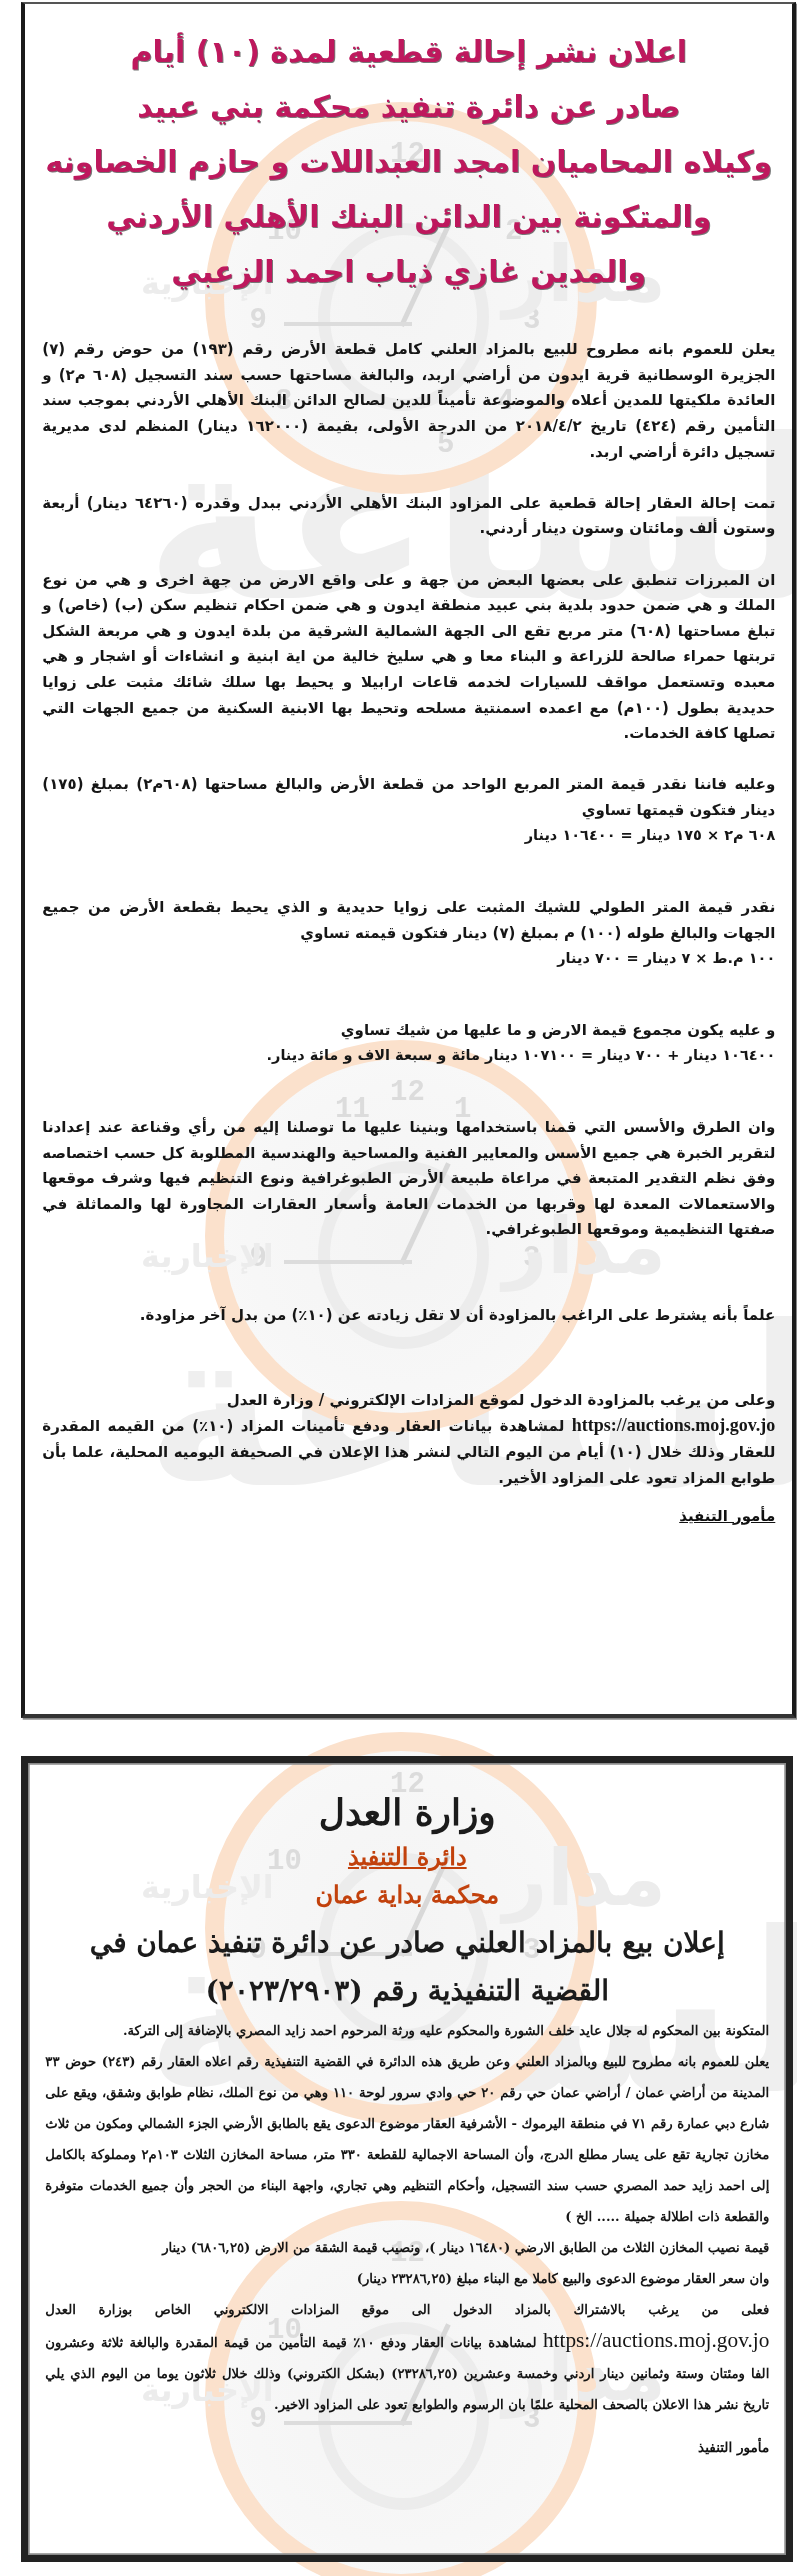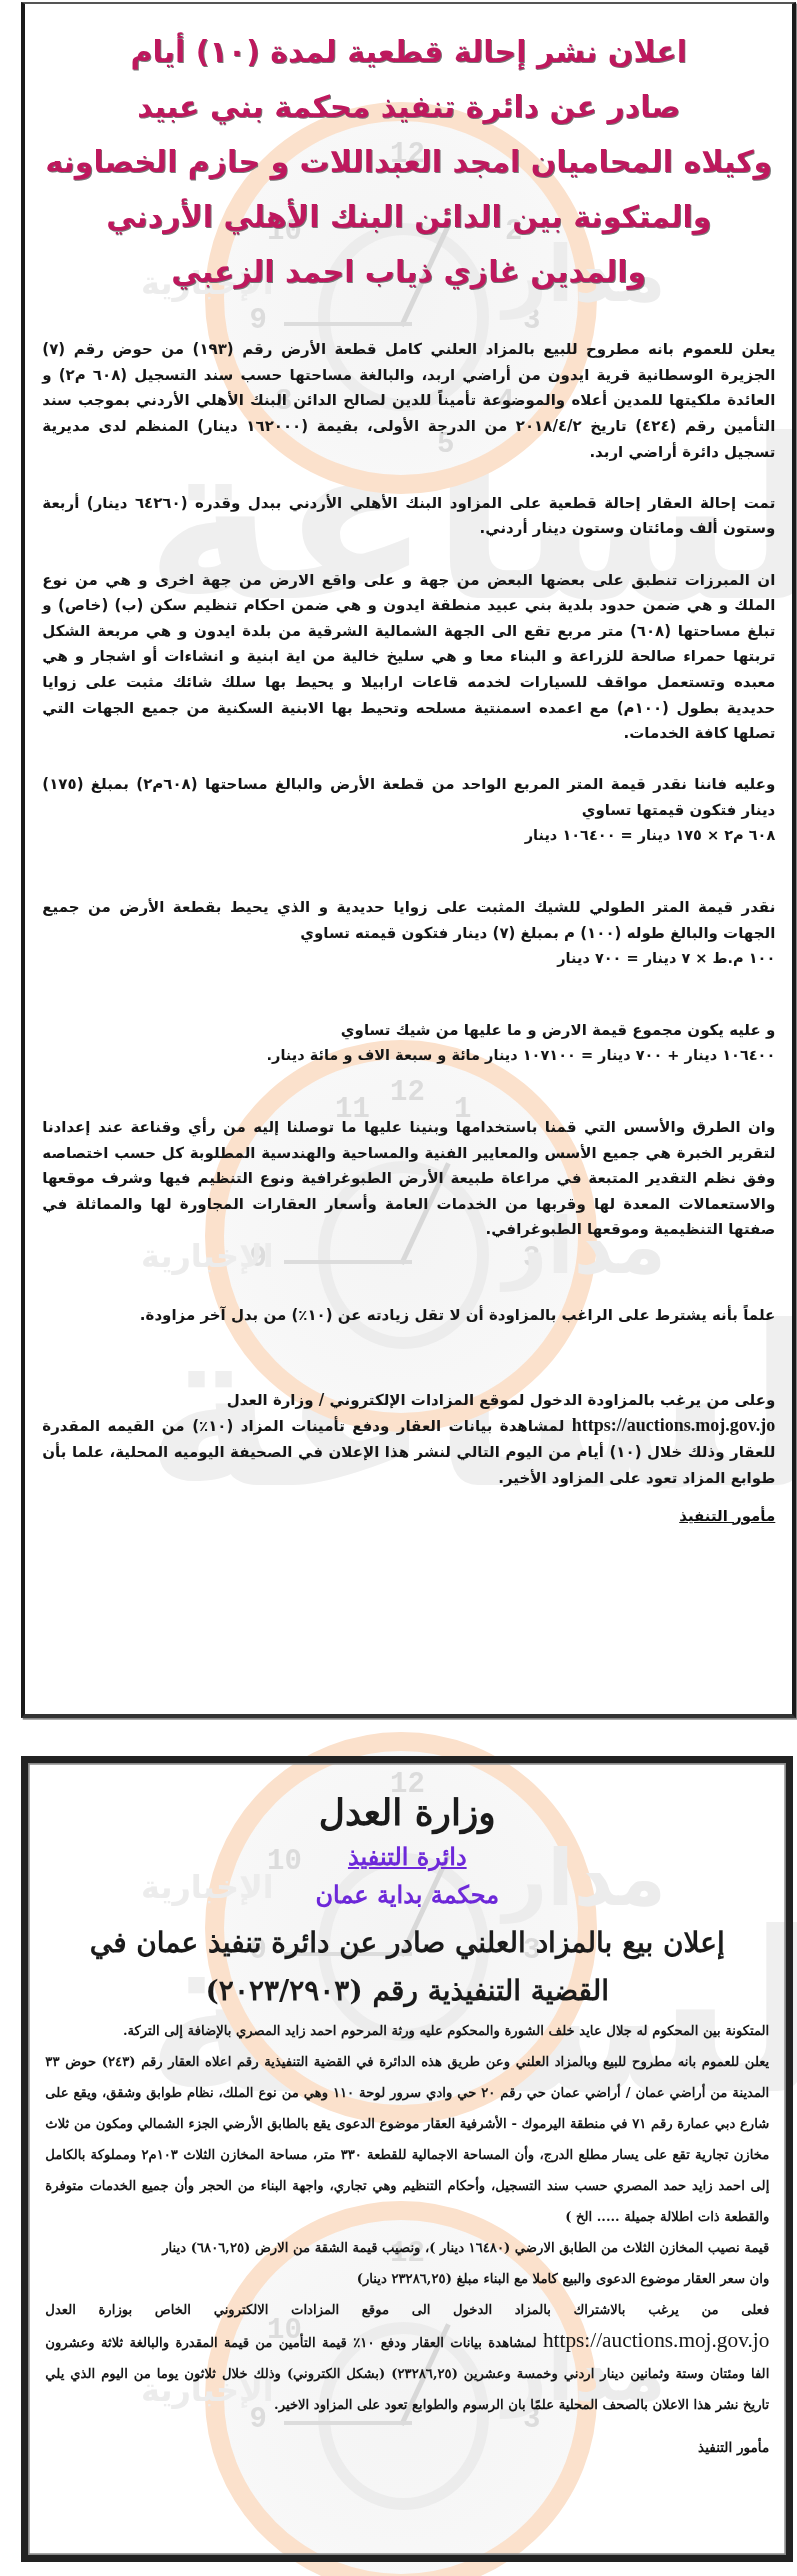--- a/index.html
+++ b/index.html
@@ -128,21 +128,21 @@
     line-height: 51px;
     color: #1b1b1b;
     margin-top: 8.5px;
   }
   .ad2 .dept, .ad2 .court {
     text-align: center;
     font-family: "DejaVu Serif", serif;
     font-weight: bold;
     font-size: 24px;
     line-height: 38px;
-    color: #6d28d9;
+    color: #c2410c;
   }
   .ad2 .dept span { text-decoration: underline; }
   .ad2 .title {
     text-align: center;
     font-family: "DejaVu Serif", serif;
     font-weight: bold;
     font-size: 28px;
     line-height: 48px;
     color: #1b1b1b;
     margin-top: 5.1px;

